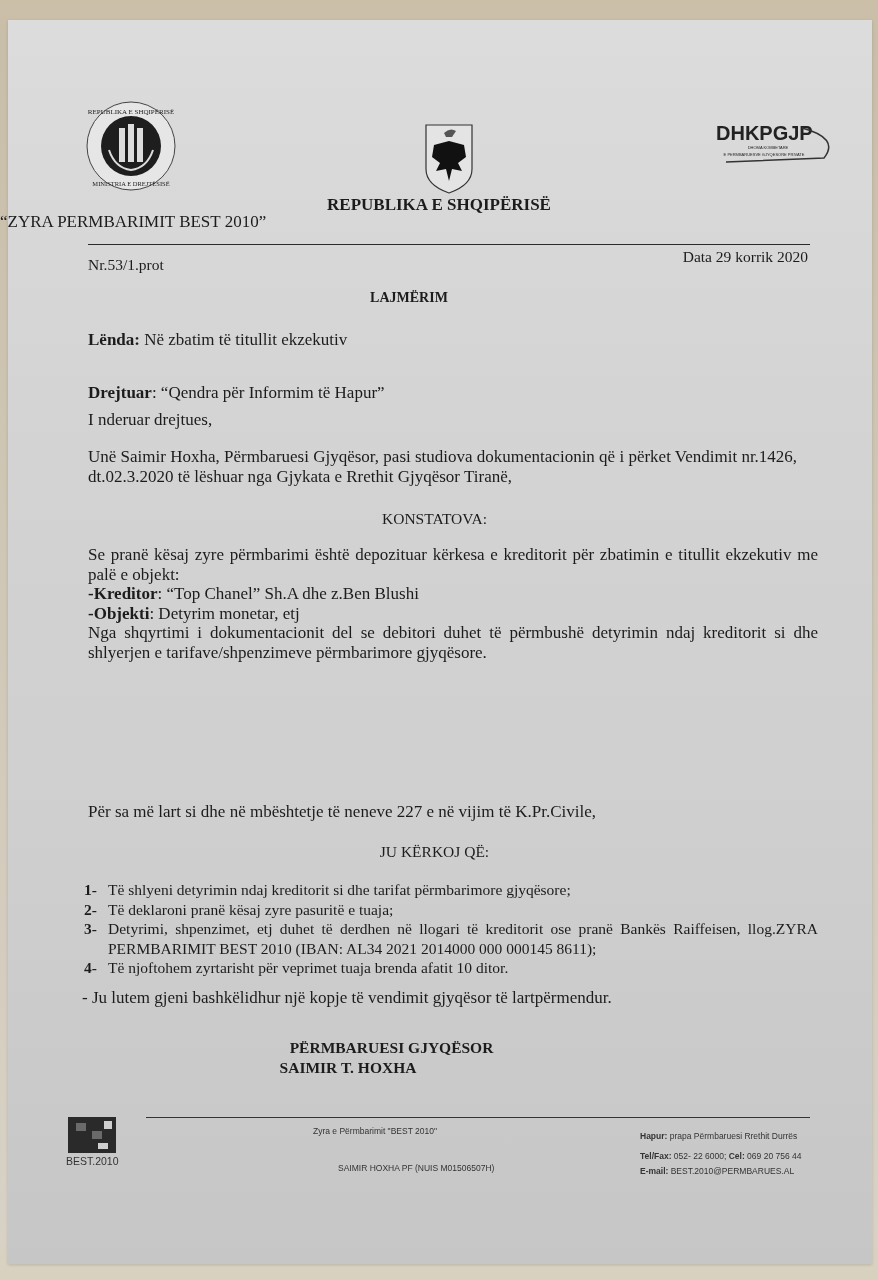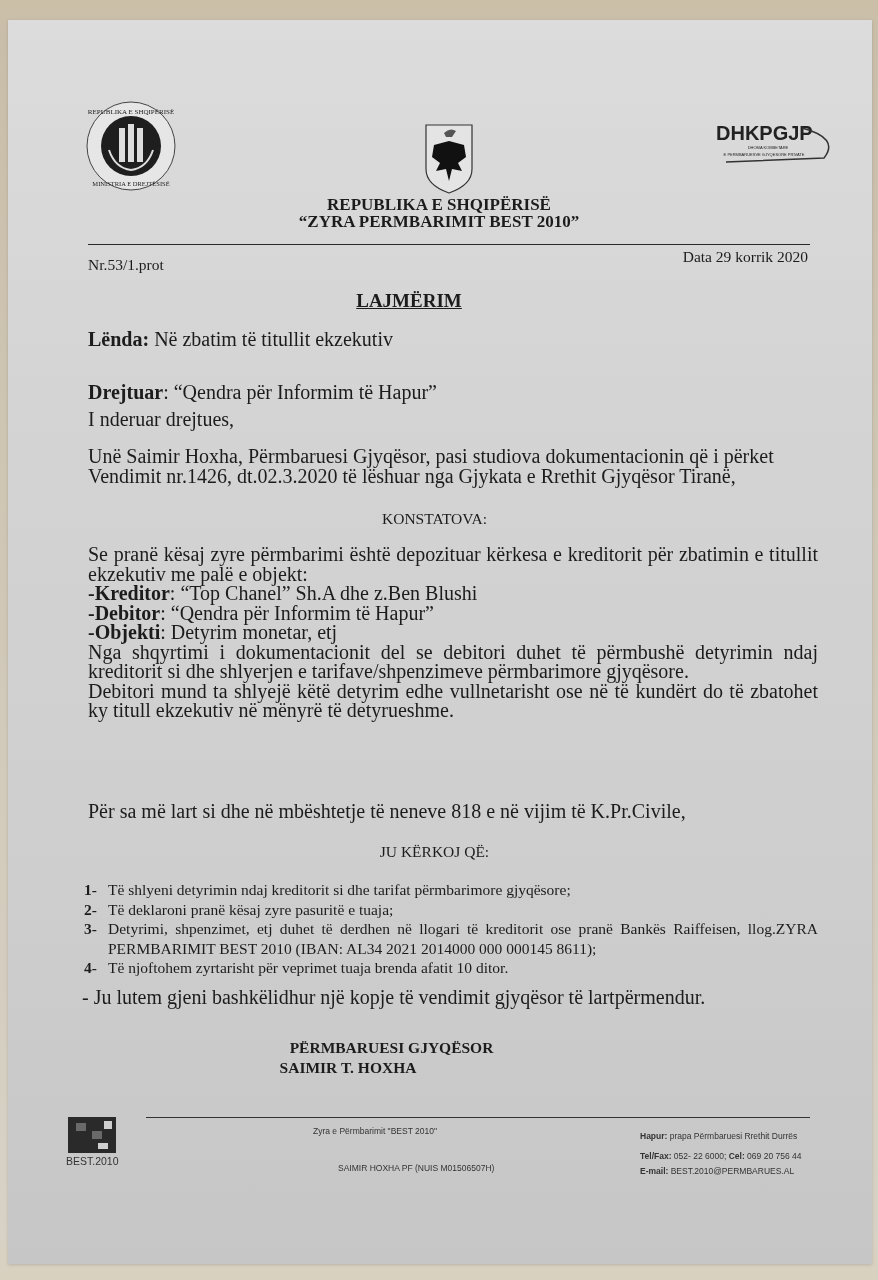--- a/index.html
+++ b/index.html
@@ -15,29 +15,29 @@
     box-shadow: 0 1px 3px rgba(0,0,0,0.15);
   }
   .abs { position:absolute; }
 
   
   .ministry-seal { left:85px; top:100px; width:92px; height:92px; }
   .emblem { left:424px; top:123px; width:50px; height:72px; }
   .dhkp-logo { left:712px; top:118px; width:128px; height:50px; }
 
   .title1 { left:0; width:878px; top:195px; text-align:center; font-weight:bold; font-size:17px; }
-  .title2 { left:0; width:878px; top:212px; text-align:center; font-weight:bold; font-size:17px; }
+  .title2 { left:0; width:878px; top:212px; text-align:left; font-weight:normal; font-size:17px; }
   .header-rule { left:88px; top:244px; width:722px; height:0; border-top:1.2px solid #2a2a2a; }
 
   .ref-no { left:88px; top:256px; font-size:15.5px; }
   .date { right:70px; top:248px; font-size:15.5px; }
 
-  .doc-title { left:0; width:818px; top:290px; text-align:center; font-weight:bold; font-size:19px; text-decoration:underline; }
+  .doc-title { left:0; width:818px; top:290px; text-align:center; font-weight:bold; font-size:14px; }
 
-  .para { left:88px; width:730px; font-size:20px; line-height:19.5px; }
+  .para { left:88px; width:730px; font-size:17px; line-height:19.5px; }
   .justify { text-align:justify; }
   .center { left:0; width:869px; text-align:center; font-size:15.5px; }
   b { font-weight:bold; }
 
   .list { left:84px; width:734px; font-size:15.5px; line-height:19.5px; }
   .list-row { display:flex; }
   .list-num { width:24px; font-weight:bold; flex:none; }
   .list-text { flex:1; text-align:justify; }
 
   .sign1 { left:0; width:783px; top:1039px; text-align:center; font-weight:bold; font-size:15.5px; }
@@ -99,27 +99,25 @@
 
 <div class="abs para" style="top:410px;">I nderuar drejtues,</div>
 
 <div class="abs para" style="top:447px;">Unë Saimir Hoxha, Përmbaruesi Gjyqësor, pasi studiova dokumentacionin që i përket Vendimit nr.1426, dt.02.3.2020 të lëshuar nga Gjykata e Rrethit Gjyqësor Tiranë,</div>
 
 <div class="abs center" style="top:510px;">KONSTATOVA:</div>
 
 <div class="abs para justify" style="top:545px;">
   <div>Se pranë kësaj zyre përmbarimi është depozituar kërkesa e kreditorit për zbatimin e titullit ekzekutiv me palë e objekt:</div>
   <div><b>-Kreditor</b><span>: “Top Chanel” Sh.A dhe z.Ben Blushi</span></div>
-  <div><b>-Debitor</b><span>: “Qendra për Informim të Hapur”</span></div>
   <div><b>-Objekti</b><span>: Detyrim monetar, etj</span></div>
   <div>Nga shqyrtimi i dokumentacionit del se debitori duhet të përmbushë detyrimin ndaj kreditorit si dhe shlyerjen e tarifave/shpenzimeve përmbarimore gjyqësore.</div>
-  <div>Debitori mund ta shlyejë këtë detyrim edhe vullnetarisht ose në të kundërt do të zbatohet ky titull ekzekutiv në mënyrë të detyrueshme.</div>
 </div>
 
-<div class="abs para" style="top:802px;">Për sa më lart si dhe në mbështetje të neneve 818 e në vijim të K.Pr.Civile,</div>
+<div class="abs para" style="top:802px;">Për sa më lart si dhe në mbështetje të neneve 227 e në vijim të K.Pr.Civile,</div>
 
 <div class="abs center" style="top:843px;">JU KËRKOJ QË:</div>
 
 <div class="abs list" style="top:880px;">
   <div class="list-row">
       <span class="list-num">1-</span>
       <span class="list-text">Të shlyeni detyrimin ndaj kreditorit si dhe tarifat përmbarimore gjyqësore;</span>
     </div>
   <div class="list-row">
       <span class="list-num">2-</span>

